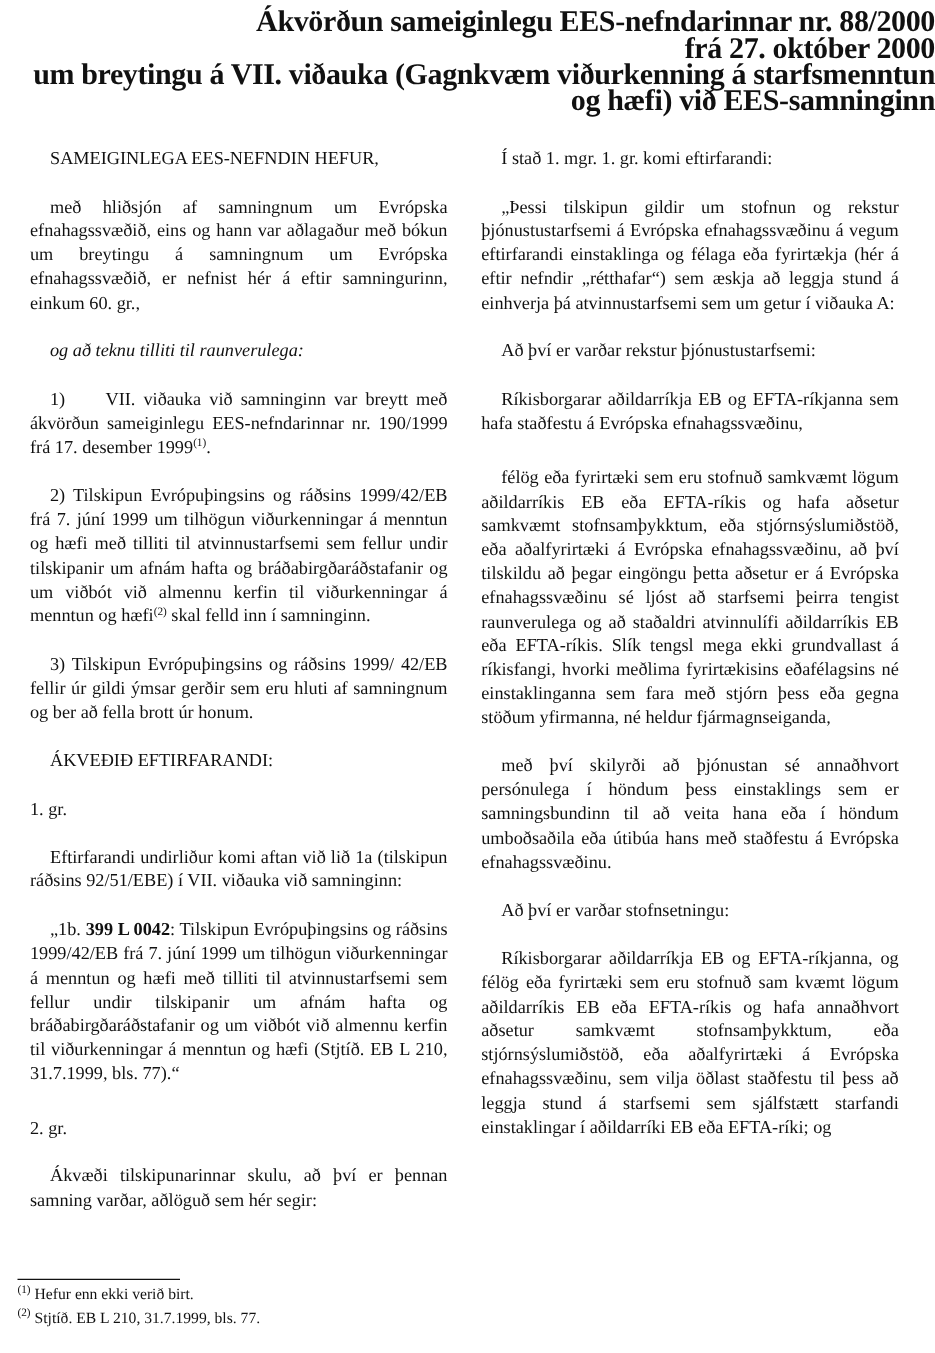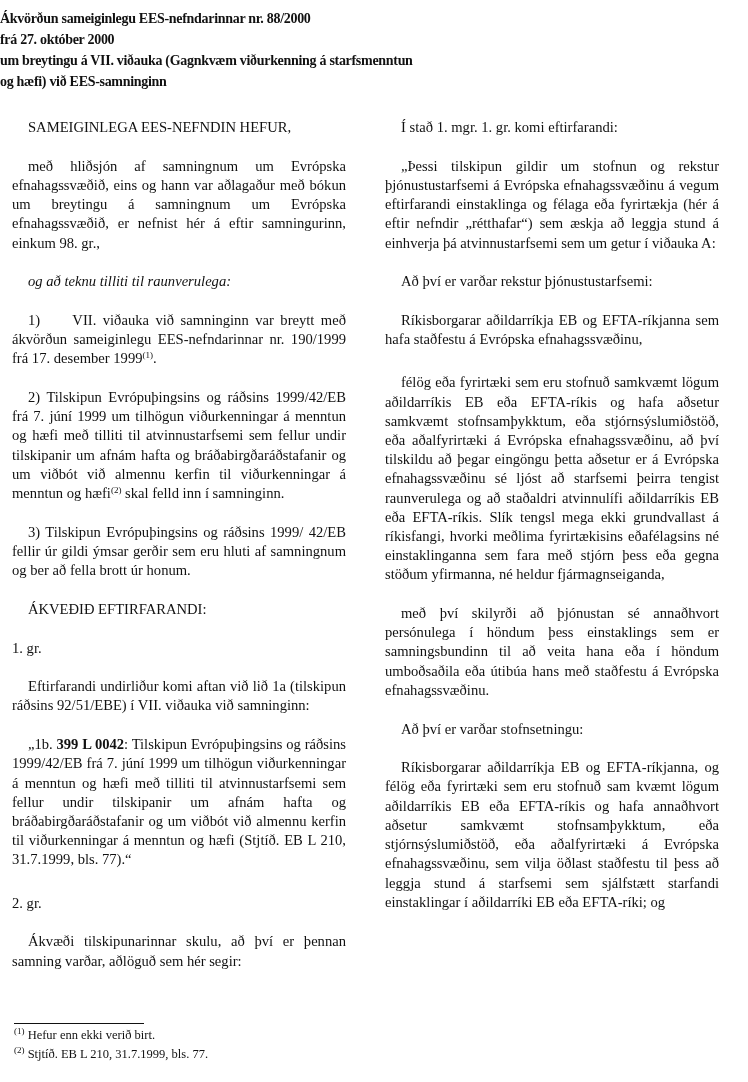--- a/index.html
+++ b/index.html
@@ -1,21 +1,21 @@
 <!DOCTYPE html>
 <html><head>
 <meta charset="utf-8">
 <style>
   html, body { margin: 0; padding: 0; background: #ffffff; }
   body { width: 748px; height: 1082px; position: relative; overflow: hidden;
          font-family: "Liberation Serif", "DejaVu Serif", serif; color: #111; }
-  .title { position: absolute; top: 8px; left: 0; width: 748px; text-align: left;
-           font-weight: bold; font-size: 14px; line-height: 21px; letter-spacing: -0.3px; }
+  .title { position: absolute; top: 8px; left: 0; width: 748px; text-align: right;
+           font-weight: bold; font-size: 24px; line-height: 21px; letter-spacing: -0.3px; }
   .col { position: absolute; top: 118px; width: 334px; font-size: 14.6px; line-height: 19.2px; }
-  .col.left { left: 12px; }
+  .col.left { left: 24px; }
   .col.right { left: 385px; }
   .p { margin: 0; text-align: justify; text-indent: 16px; }
   .p.last-left { text-align-last: left; }
   .gap { height: 19.5px; }
   .gap-lg { height: 24px; }
   .center { text-indent: 0; }
   .italic { font-style: italic; }
   .bold { font-weight: bold; }
   sup { font-size: 9px; line-height: 0; vertical-align: 5px; }
   .footnotes { position: absolute; top: 1023px; left: 14px; width: 334px; font-size: 12.5px; line-height: 19px; }
@@ -28,21 +28,21 @@
 <div class="title">
   <div>Ákvörðun sameiginlegu EES-nefndarinnar nr. 88/2000</div>
   <div>frá 27. október 2000</div>
   <div>um breytingu á VII. viðauka (Gagnkvæm viðurkenning á starfsmenntun</div>
   <div>og hæfi) við EES-samninginn</div>
 </div>
 
 <div class="col left">
   <p class="p">SAMEIGINLEGA EES-NEFNDIN HEFUR,</p>
   <div class="gap"></div>
-  <p class="p last-left">með hliðsjón af samningnum um Evrópska efnahagssvæðið, eins og hann var aðlagaður með bókun um breytingu á samningnum um Evrópska efnahagssvæðið, er nefnist hér á eftir samningurinn, einkum 98. gr.,</p>
+  <p class="p last-left">með hliðsjón af samningnum um Evrópska efnahagssvæðið, eins og hann var aðlagaður með bókun um breytingu á samningnum um Evrópska efnahagssvæðið, er nefnist hér á eftir samningurinn, einkum 60. gr.,</p>
   <div class="gap"></div>
   <p class="p italic">og að teknu tilliti til raunverulega:</p>
   <div class="gap"></div>
   <p class="p last-left"><span>1)&nbsp;&nbsp;&nbsp;&nbsp; VII. viðauka við samninginn var breytt með ákvörðun sameiginlegu EES-nefndarinnar nr. 190/1999 frá 17. desember 1999</span><sup>(1)</sup><span>.</span></p>
   <div class="gap"></div>
   <p class="p last-left"><span>2) Tilskipun Evrópuþingsins og ráðsins 1999/42/EB frá 7. júní 1999 um tilhögun viðurkenningar á menntun og hæfi með tilliti til atvinnustarfsemi sem fellur undir tilskipanir um afnám hafta og bráðabirgðaráðstafanir og um viðbót við almennu kerfin til viðurkenningar á menntun og hæfi</span><sup>(2)</sup><span> skal felld inn í samninginn.</span></p>
   <div class="gap"></div>
   <p class="p last-left">3) Tilskipun Evrópuþingsins og ráðsins 1999/ 42/EB fellir úr gildi ýmsar gerðir sem eru hluti af samningnum og ber að fella brott úr honum.</p>
   <div class="gap"></div>
   <p class="p">ÁKVEÐIÐ EFTIRFARANDI:</p>

